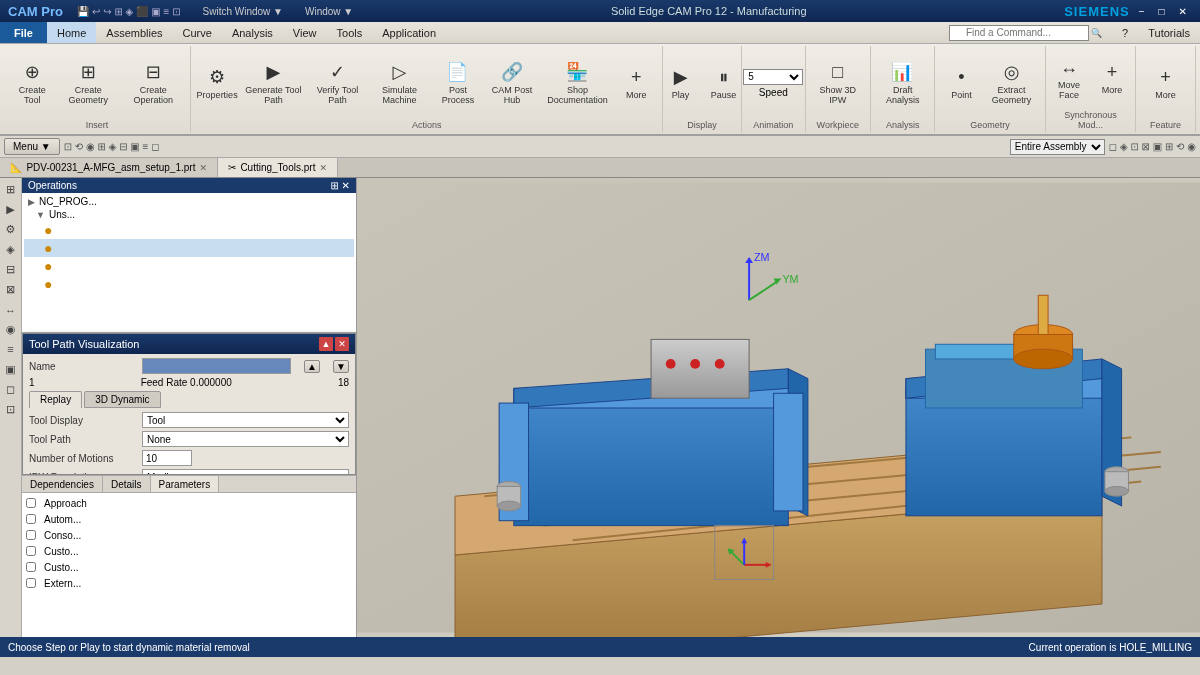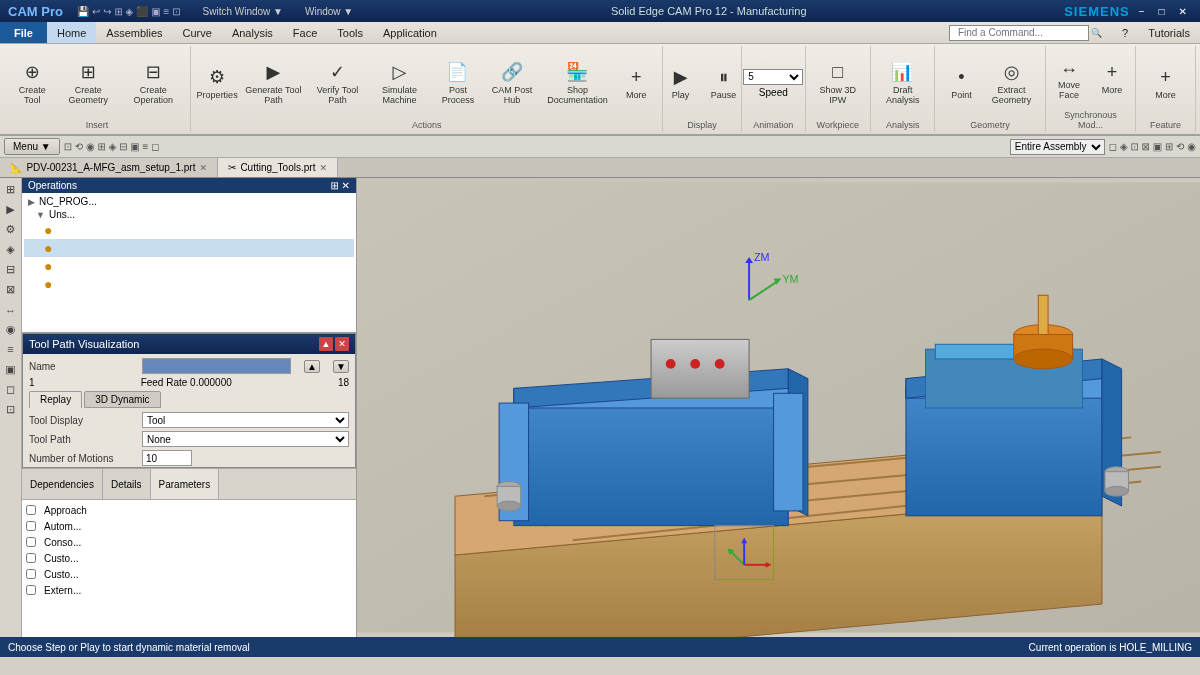--- a/index.html
+++ b/index.html
@@ -281,21 +281,21 @@
       padding: 0 8px;
       font-size: 10px;
     }
 
     
     #bottom-tabs {
       display: flex;
       background: #d8d4cc;
       border-top: 1px solid #aaa;
       border-bottom: 1px solid #aaa;
-      height: 32px;
+      height: 18px;
     }
     .bottom-tab {
       padding: 2px 8px;
       cursor: pointer;
       font-size: 10px;
       border-right: 1px solid #aaa;
       display: flex;
       align-items: center;
     }
     .bottom-tab.active { background: #e8e4dc; }
@@ -322,21 +322,21 @@
       color: #00a0e0;
       letter-spacing: 1px;
     }
 
     
     .search-box {
       height: 16px;
       border: 1px solid #888;
       background: white;
       font-size: 10px;
-      padding: 0 8px;
+      padding: 0 16px;
       width: 140px;
     }
 
     
     .ribbon-control-group {
       display: flex;
       flex-direction: column;
       gap: 2px;
       padding: 2px;
     }
@@ -367,21 +367,21 @@
     <button class="title-btn close">✕</button>
   </div>
 </div>
 
 <div id="menu-bar">
   <div class="menu-item file-tab">File</div>
   <div class="menu-item active">Home</div>
   <div class="menu-item">Assemblies</div>
   <div class="menu-item">Curve</div>
   <div class="menu-item">Analysis</div>
-  <div class="menu-item">Face</div>
+  <div class="menu-item">View</div>
   <div class="menu-item">Tools</div>
   <div class="menu-item">Application</div>
   <div style="flex:1"></div>
   <div class="menu-item">
     <input class="search-box" type="text" placeholder="Find a Command..." style="">
     <span style="font-size:9px;margin-left:2px">🔍</span>
   </div>
   <div class="menu-item">?</div>
   <div class="menu-item">Tutorials</div>
 </div>

